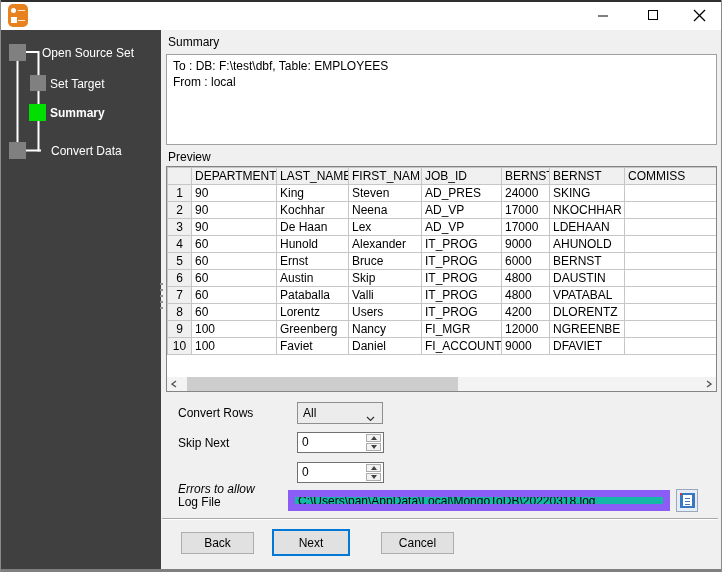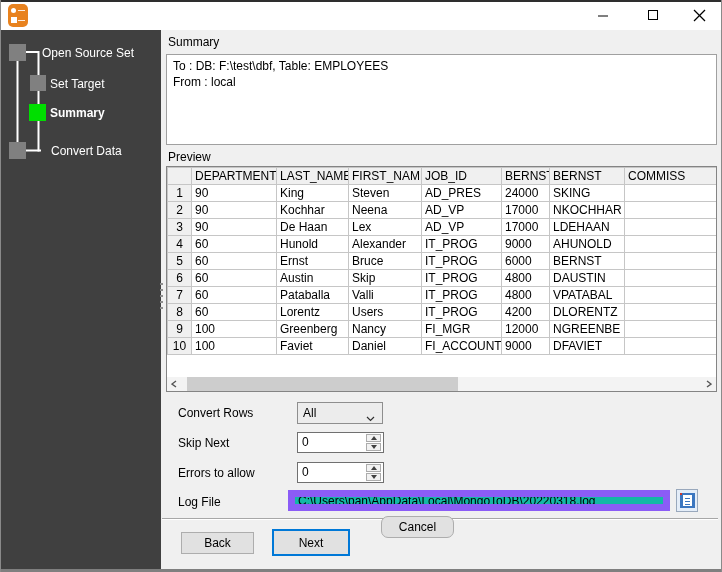--- a/index.html
+++ b/index.html
@@ -44,42 +44,42 @@
   table.grid .rownum{background:#F0F0F0;text-align:center;padding:0;}
   .hscrollbar{position:absolute;left:0;bottom:0;width:549px;height:14px;background:#F3F3F3;}
   .hscroll-thumb{position:absolute;left:20px;top:0;width:271px;height:14px;background:#CDCDCD;}
   .hscroll-arrow{position:absolute;top:0;width:14px;height:14px;display:flex;align-items:center;justify-content:center;}
   .hscroll-arrow.left{left:0;} .hscroll-arrow.right{right:0;}
   .gripper{left:160px;top:283px;width:3px;height:28px;
     background:repeating-linear-gradient(#8E8E8E 0 2px, transparent 2px 6px);}
   
   .form-label{color:#000;white-space:nowrap;}
   .lbl-convert{left:178px;top:406px;} .lbl-skip{left:178px;top:436px;}
-  .lbl-errors{left:178px;top:466px;} .lbl-log{left:178px;top:495px;}
+  .lbl-errors{left:178px;top:482px;font-style:italic;} .lbl-log{left:178px;top:495px;}
   .combo{left:297px;top:402px;width:86px;height:22px;background:#ECECEC;border:1px solid #8E8E8E;box-sizing:border-box;display:flex;align-items:center;padding-left:5px;}
   .combo .chev{position:absolute;right:7px;top:8px;}
   .spinner{background:#FFF;border:1px solid #707070;box-sizing:border-box;width:87px;height:21px;}
   .spin-skip{left:297px;top:432px;} .spin-errors{left:297px;top:462px;}
   .spinner .val{position:absolute;left:4px;top:2px;}
   .spin-btn{position:absolute;right:2px;width:15px;height:8px;background:#F2F2F2;border:1px solid #ACACAC;box-sizing:border-box;display:flex;align-items:center;justify-content:center;}
   .spin-up{top:1px;} .spin-down{bottom:1px;}
   .log-input{left:288px;top:490px;width:382px;height:21px;background:#14b8a6;border:7px solid #8b5cf6;box-sizing:border-box;font-family:"Liberation Sans",sans-serif;font-size:12px;padding:0 3px;color:#000;}
   .log-btn{left:676px;top:489px;width:22px;height:23px;background:#E4EDF8;border:1px solid #99A8BC;box-sizing:border-box;display:flex;align-items:center;justify-content:center;}
   .doc-icon{position:relative;width:15px;height:15px;background:#3B76C0;}
   .doc-icon .page{position:absolute;left:3px;top:2px;width:9px;height:11px;background:#FFF;}
   .doc-icon .l{position:absolute;left:5px;width:5px;height:1px;background:#3B76C0;}
   .doc-icon .l1{top:5px;} .doc-icon .l2{top:8px;} .doc-icon .l3{top:11px;}
   .doc-icon .dot{position:absolute;left:0;top:0;width:2px;height:2px;background:#D03A2B;}
   
   .divider1{left:162px;top:518px;width:556px;height:1px;background:#A7A7A7;}
   .divider2{left:162px;top:519px;width:556px;height:1px;background:#FFFFFF;}
   .btn{background:#E1E1E1;border:1px solid #ADADAD;box-sizing:border-box;display:flex;align-items:center;justify-content:center;font-size:12px;color:#000;}
   .btn-back{left:181px;top:532px;width:73px;height:22px;}
   .btn-next{left:272px;top:529px;width:78px;height:27px;border:2px solid #0078D7;}
-  .btn-cancel{left:381px;top:516px;width:73px;height:22px;border-radius:7px;}
+  .btn-cancel{left:381px;top:532px;width:73px;height:22px;}
 </style>
 </head>
 <body>
 
 <div class="window">
 
   <div class="abs titlebar">
     <div class="abs app-icon">
       <span class="m1"></span>
       <span class="m2"></span>

